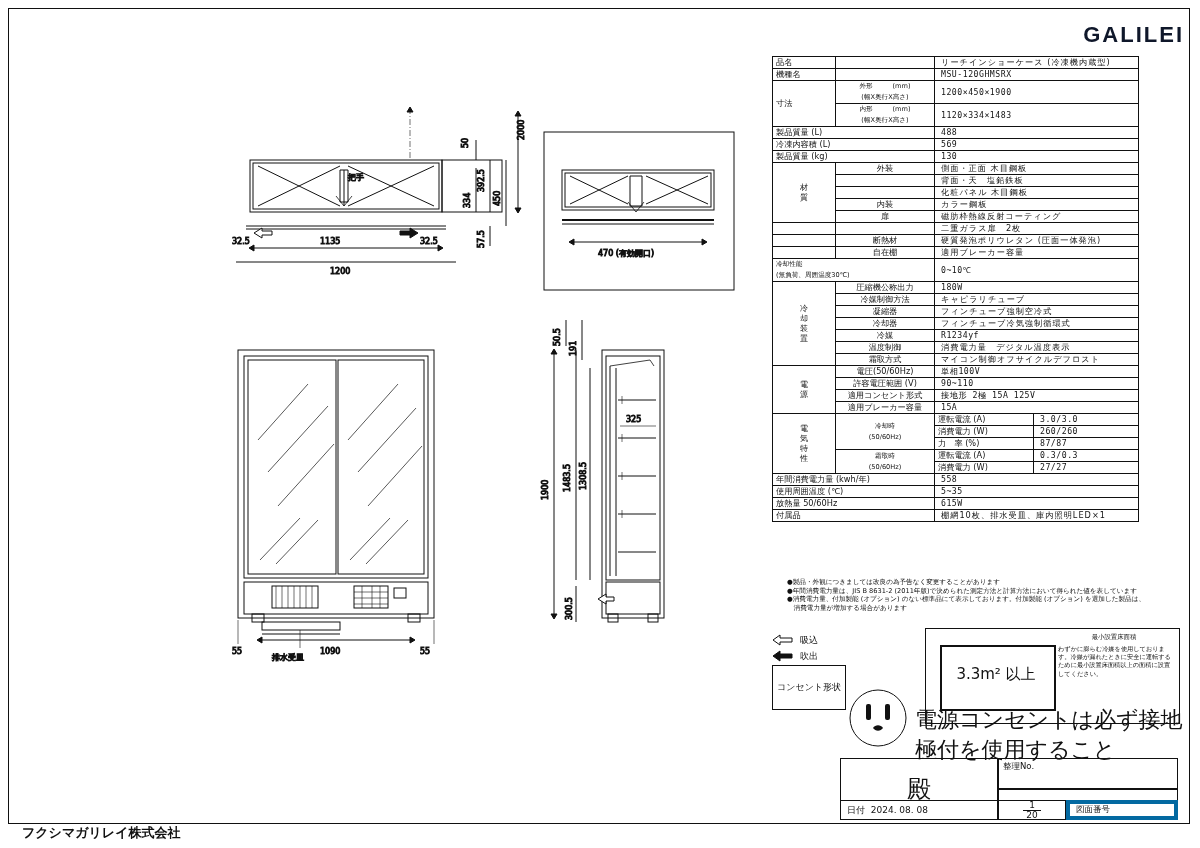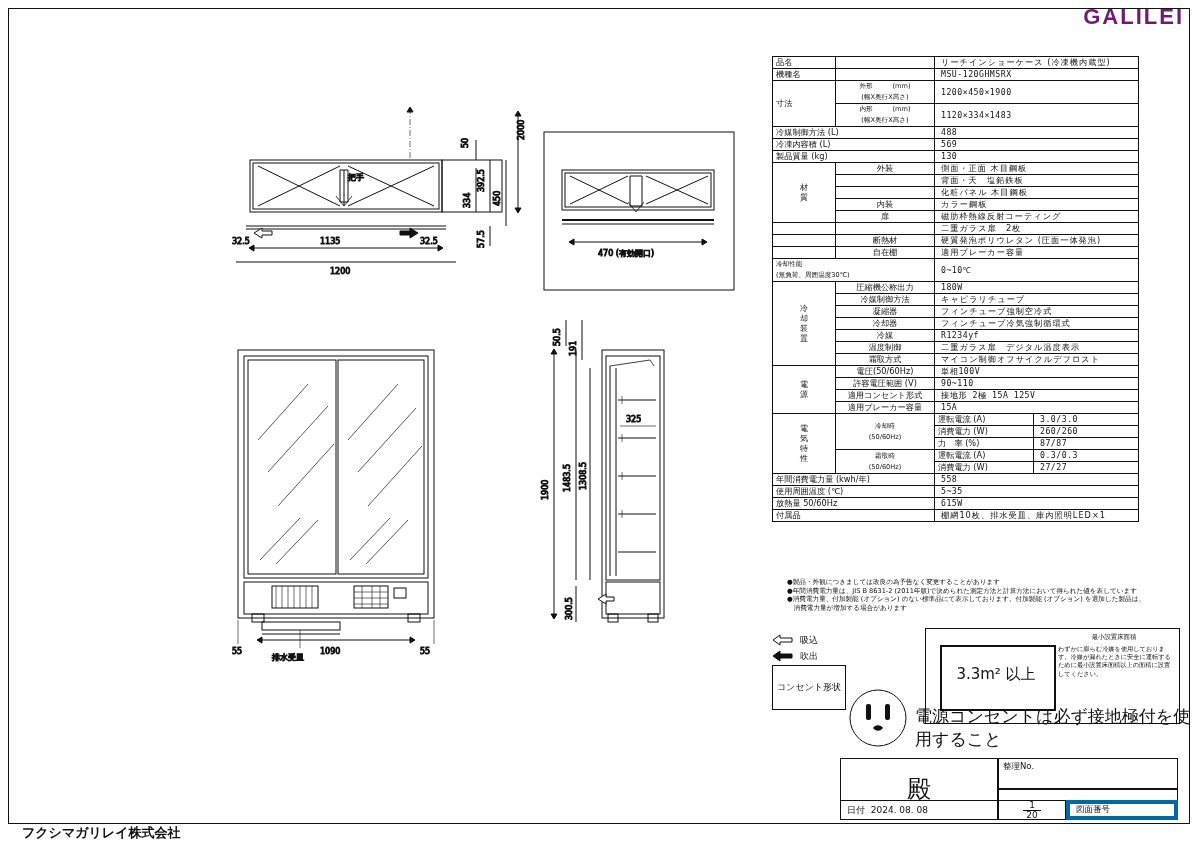--- a/index.html
+++ b/index.html
@@ -1,40 +1,40 @@
 <!DOCTYPE html>
 <html><head>
 <meta charset="utf-8">
 <style>
   html,body{margin:0;padding:0;background:#ffffff;}
   body{width:1200px;height:848px;font-family:"Liberation Sans","DejaVu Sans",sans-serif;color:#111;}
   #sheet{position:relative;width:1200px;height:848px;overflow:hidden;}
   .frame{position:absolute;left:8px;top:8px;width:1182px;height:816px;border:1.5px solid #111;box-sizing:border-box;}
-  .brand{position:absolute;right:16px;top:4px;font-size:22px;font-weight:bold;letter-spacing:2px;color:#701a75;font-family:"Liberation Sans",sans-serif;}
+  .brand{position:absolute;right:16px;top:22px;font-size:22px;font-weight:bold;letter-spacing:2px;color:#0f172a;font-family:"Liberation Sans",sans-serif;}
   .footer-company{position:absolute;left:22px;top:824px;font-size:13px;font-weight:bold;}
 
   
   .spec{position:absolute;left:772px;top:56px;width:367px;border-collapse:collapse;font-size:8.2px;font-family:"DejaVu Sans",sans-serif;}
   .spec td{border:0.7px solid #111;padding:0px 3px;height:11px;line-height:11px;vertical-align:middle;white-space:nowrap;overflow:hidden;}
   .spec td.lbl{width:56px;text-align:left;}
   .spec td.lbl2{width:92px;text-align:center;}
   .spec td.side{width:13px;text-align:center;line-height:10px;font-size:8px;}
   .spec td.val{text-align:left;padding-left:6px;letter-spacing:1px;}
   .spec td.val.mono{font-family:"DejaVu Sans Mono",monospace;letter-spacing:0.5px;}
   .mini{font-size:6.6px;}
 
   .notes{position:absolute;left:772px;top:578px;width:406px;font-size:6.6px;line-height:8.6px;font-family:"DejaVu Sans",sans-serif;}
   .notes div{white-space:nowrap;margin-left:15px;}
 
   
   .legend{position:absolute;left:772px;top:632px;font-size:9px;font-family:"DejaVu Sans",sans-serif;line-height:16px;}
   .legend .row{display:flex;align-items:center;gap:6px;height:16px;}
   .konsent{position:absolute;left:772px;top:665px;border:1px solid #111;padding:15px 4px;font-size:9px;font-family:"DejaVu Sans",sans-serif;}
   .plug{position:absolute;left:845px;top:688px;width:66px;height:60px;}
-  .plugtext{position:absolute;left:915px;top:705px;font-size:17px;font-family:"DejaVu Sans",sans-serif;}
+  .plugtext{position:absolute;left:915px;top:705px;font-size:22px;font-family:"DejaVu Sans",sans-serif;}
 
   .areabox{position:absolute;left:925px;top:628px;width:253px;height:94px;border:1px solid #111;}
   .areabox .inner{position:absolute;left:14px;top:16px;width:112px;height:62px;border:2px solid #111;}
   .areabox .val{position:absolute;left:18px;top:36px;width:104px;text-align:center;font-size:15px;font-family:"DejaVu Sans",sans-serif;}
   .areabox .cap{position:absolute;left:128px;top:4px;width:120px;font-size:6.4px;text-align:center;font-family:"DejaVu Sans",sans-serif;}
   .areabox .txt{position:absolute;left:132px;top:16px;width:116px;font-size:6.2px;line-height:8.2px;font-family:"DejaVu Sans",sans-serif;}
 
   
   .titleblock{position:absolute;left:840px;top:758px;width:338px;height:62px;}
   .tb{position:absolute;border:1px solid #111;box-sizing:border-box;font-family:"DejaVu Sans",sans-serif;}
@@ -248,21 +248,21 @@
       <tr>
           <td class="lbl" rowspan="2">寸法</td>
           <td class="lbl2 mini">外形　　　(mm)<br>(幅X奥行X高さ)</td>
           <td class="val mono" colspan="2">1200×450×1900</td>
         </tr>
       <tr>
           <td class="lbl2 mini">内形　　　(mm)<br>(幅X奥行X高さ)</td>
           <td class="val mono" colspan="2">1120×334×1483</td>
         </tr>
       <tr>
-          <td class="lbl" colspan="2">冷媒制御方法 (L)</td>
+          <td class="lbl" colspan="2">製品質量 (L)</td>
           <td class="val mono" colspan="2">488</td>
         </tr>
       <tr>
           <td class="lbl" colspan="2">冷凍内容積 (L)</td>
           <td class="val mono" colspan="2">569</td>
         </tr>
       <tr>
           <td class="lbl" colspan="2">製品質量 (kg)</td>
           <td class="val mono" colspan="2">130</td>
         </tr>
@@ -325,21 +325,21 @@
       <tr>
           <td class="lbl2">冷却器</td>
           <td class="val" colspan="2">フィンチューブ冷気強制循環式</td>
         </tr>
       <tr>
           <td class="lbl2">冷媒</td>
           <td class="val mono" colspan="2">R1234yf</td>
         </tr>
       <tr>
           <td class="lbl2">温度制御</td>
-          <td class="val" colspan="2">二重ガラス扉　デジタル温度表示</td>
+          <td class="val" colspan="2">消費電力量　デジタル温度表示</td>
         </tr>
       <tr>
           <td class="lbl2">霜取方式</td>
           <td class="val" colspan="2">マイコン制御オフサイクルデフロスト</td>
         </tr>
 
       <tr>
           <td class="side" rowspan="4">電<br>源</td>
           <td class="lbl2">電圧(50/60Hz)</td>
           <td class="val mono" colspan="2">単相100V</td>

